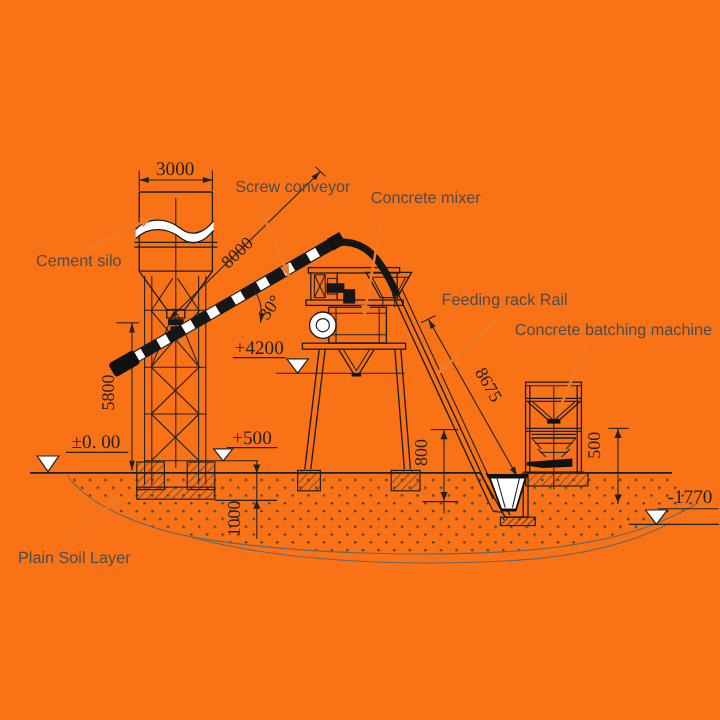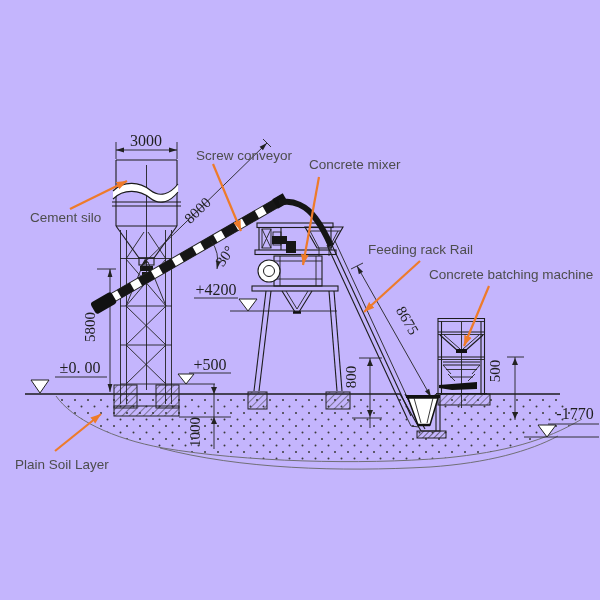--- a/index.html
+++ b/index.html
@@ -1,16 +1,16 @@
 <!DOCTYPE html>
 <html><head>
 <meta charset="utf-8">
 <style>
   html,body{margin:0;padding:0;background:#fff;}
-  #stage{position:relative;width:600px;height:600px;background:#c4b5fd;overflow:hidden;}
+  #stage{position:relative;width:600px;height:600px;background:#f97316;overflow:hidden;}
   svg{display:block;}
   .lbl{font:13.5px "Liberation Sans", sans-serif; fill:#4d4d4d;}
   .dim{font:15px "Liberation Serif", serif; fill:#1f1f1f;}
   .elev{font:16px "Liberation Serif", serif; fill:#1f1f1f;}
   .thin{stroke:#222;stroke-width:0.9;fill:none;}
   .med{stroke:#1c1c1c;stroke-width:1.4;fill:none;}
   .mach{stroke:#1c1c1c;stroke-width:1.1;fill:none;}
   .soft{stroke:#666;stroke-width:0.9;fill:none;}
 </style>
 </head>

